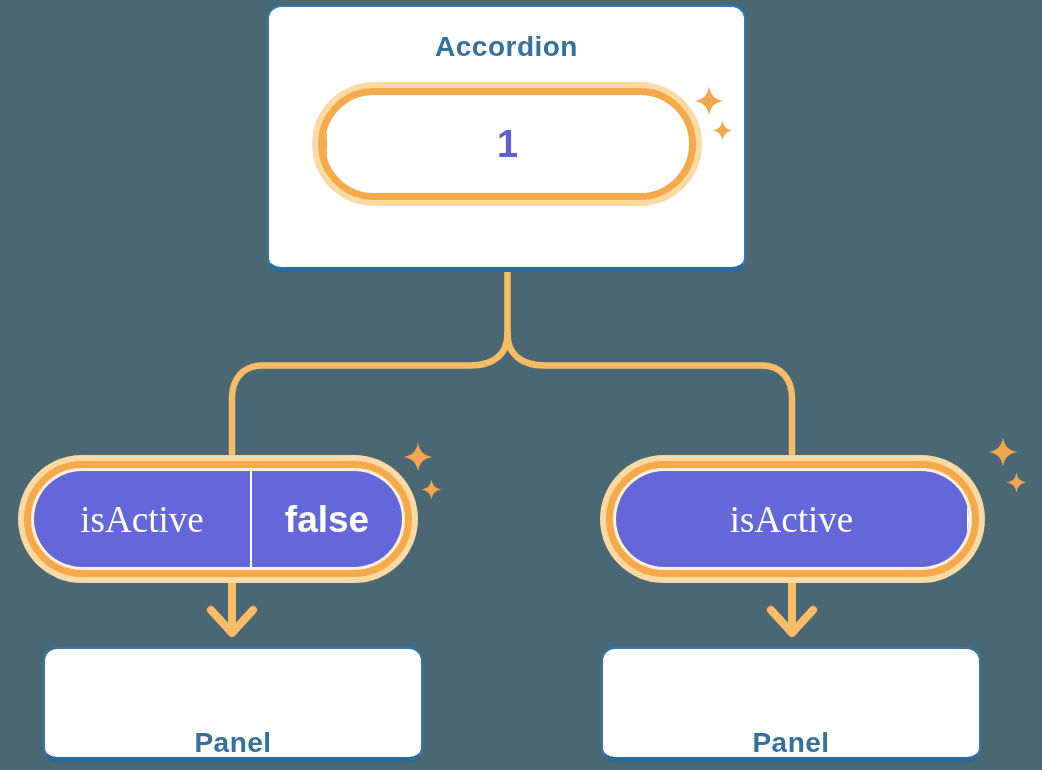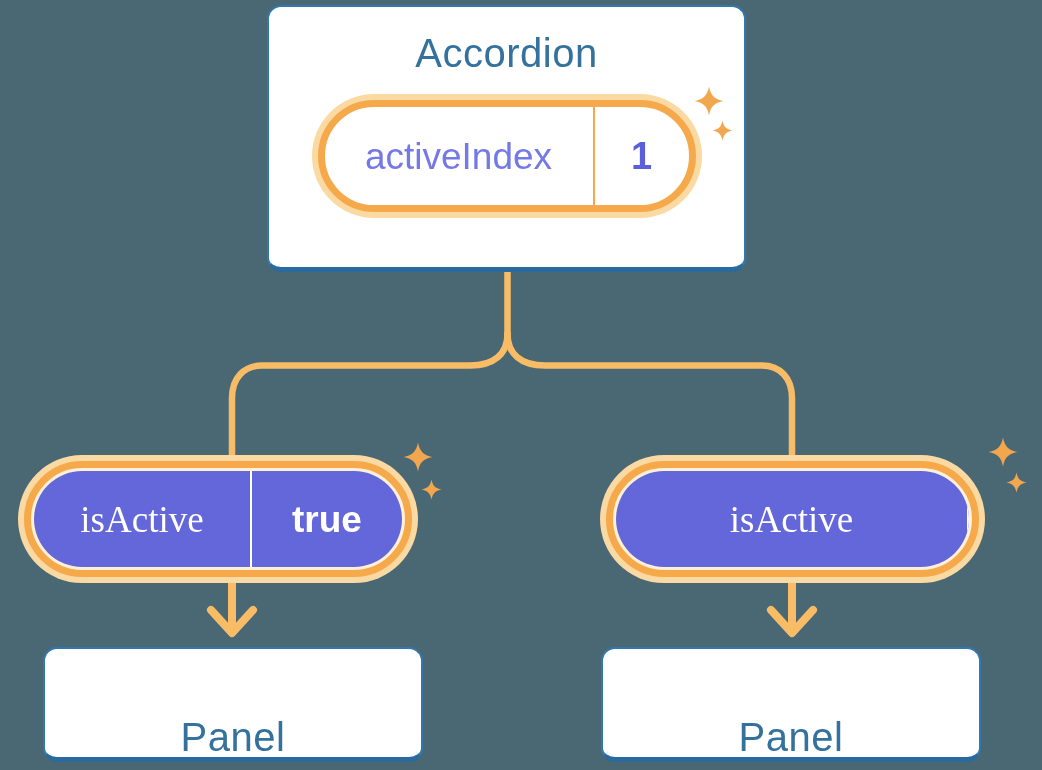--- a/index.html
+++ b/index.html
@@ -39,22 +39,22 @@
     border-bottom-color: var(--card_border_bottom);
     border-radius: 14px;
     z-index: 2;
   }
   #accordion-card {
     left: 267px; top: 5px; width: 479px; height: 267px;
     display: flex; flex-direction: column; align-items: center;
   }
   .card-title {
     color: var(--heading);
-    font-size: 40px;
-    font-weight: 400;
+    font-size: 28px;
+    font-weight: 700;
     letter-spacing: 0.5px;
   }
   #accordion-card .card-title { margin-top: 26px; }
 
   .pill-glow {
     background: var(--glow);
     border-radius: 999px;
     padding: 6px;
   }
   #accordion-pill { margin-top: 21px; width: 390px; height: 124px; }
@@ -129,33 +129,32 @@
     <path d="M211 610 L232 633 L253 610"></path>
     <path d="M792 580 L792 628"></path>
     <path d="M771 610 L792 633 L813 610"></path>
   </g>
 </svg>
 
 <div class="card" id="accordion-card">
   <div class="card-title">Accordion</div>
   <div class="pill-glow" id="accordion-pill">
     <div class="pill-ring white-core">
-      <div class="pill-cell pill-label">activeIndex</div>
       <div class="pill-divider"></div>
       <div class="pill-cell pill-value">1</div>
     </div>
   </div>
 </div>
 
 <div class="pill-glow state-pill" id="left-pill">
   <div class="pill-ring purple-core">
     <div class="purple-inner">
       <div class="pill-cell pill-label">isActive</div>
       <div class="pill-divider"></div>
-      <div class="pill-cell pill-value">true</div>
+      <div class="pill-cell pill-value">false</div>
     </div>
   </div>
 </div>
 
 <div class="pill-glow state-pill" id="right-pill">
   <div class="pill-ring purple-core">
     <div class="purple-inner">
       <div class="pill-cell pill-label">isActive</div>
       <div class="pill-divider"></div>
     </div>

